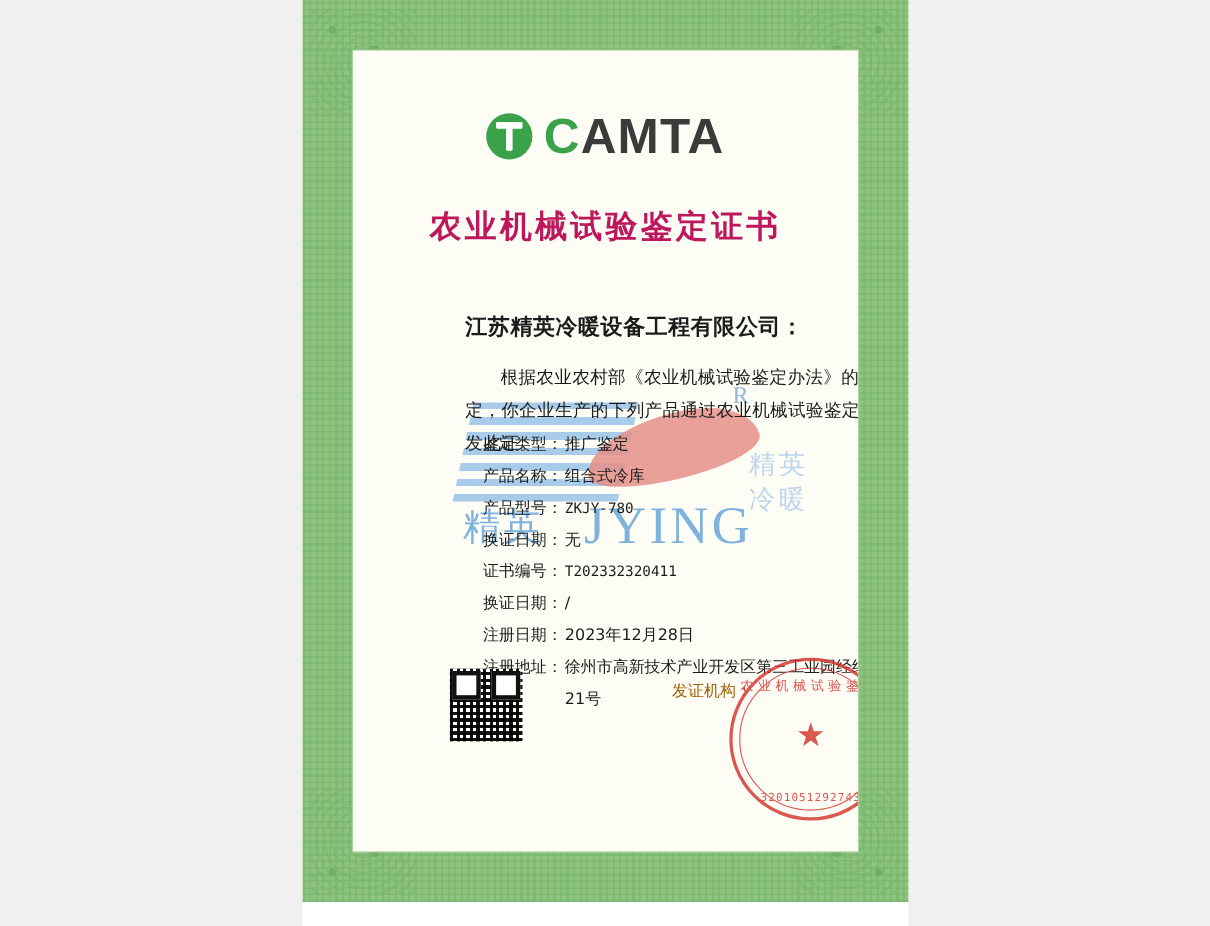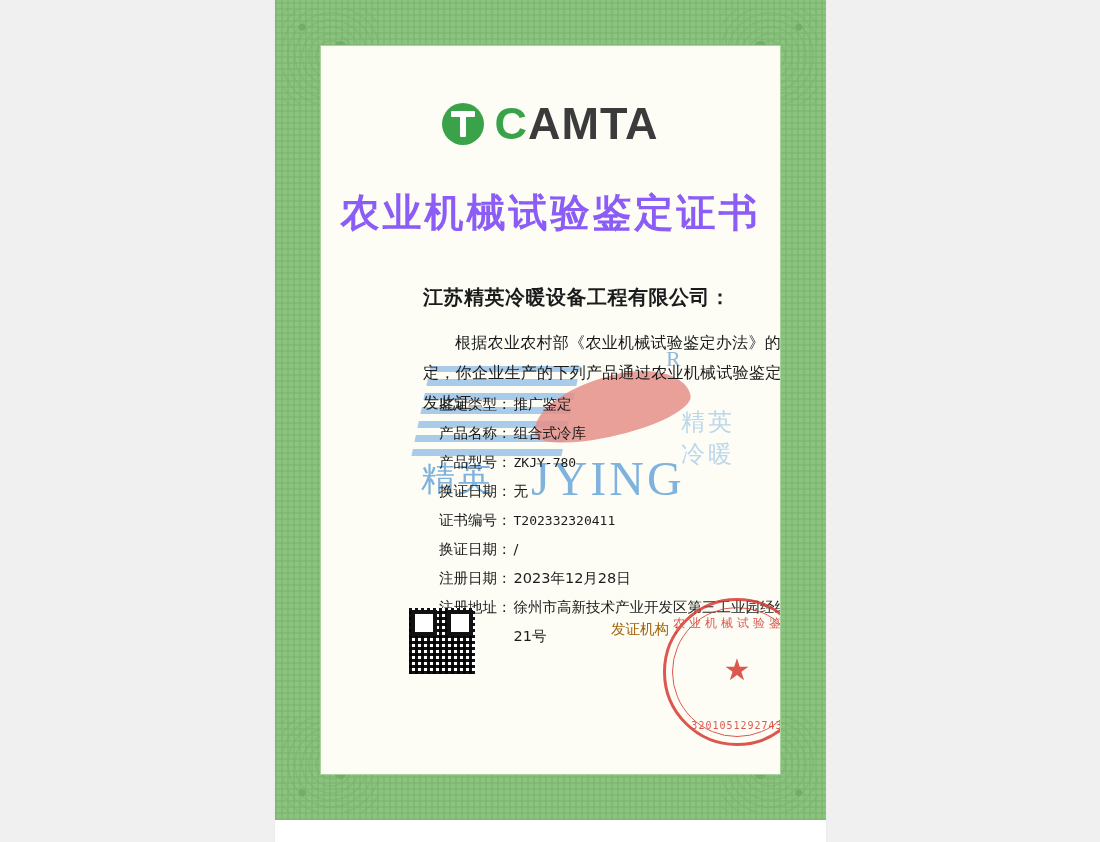--- a/index.html
+++ b/index.html
@@ -191,24 +191,24 @@
     color: #3b3b3b;
   }
   .logo-text .accent { color: #3aa34a; }
 
   .cert-title {
     position: absolute;
     left: 0;
     right: 0;
     top: 140px;
     text-align: center;
-    font-size: 39px;
+    font-size: 29px;
     font-weight: bold;
     letter-spacing: 3px;
-    color: #8b5cf6;
+    color: #be185d;
     font-family: "DejaVu Sans", sans-serif;
   }
 
   .company {
     position: absolute;
     left: 102px;
     top: 238px;
     font-size: 20px;
     font-weight: bold;
     color: #1b1b1b;

